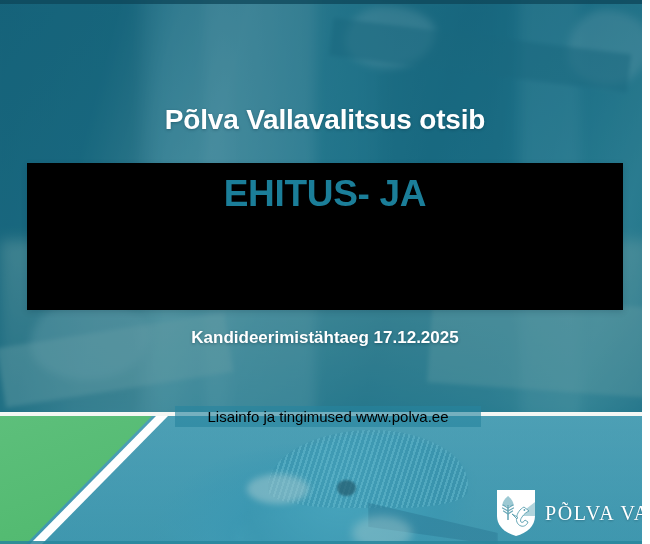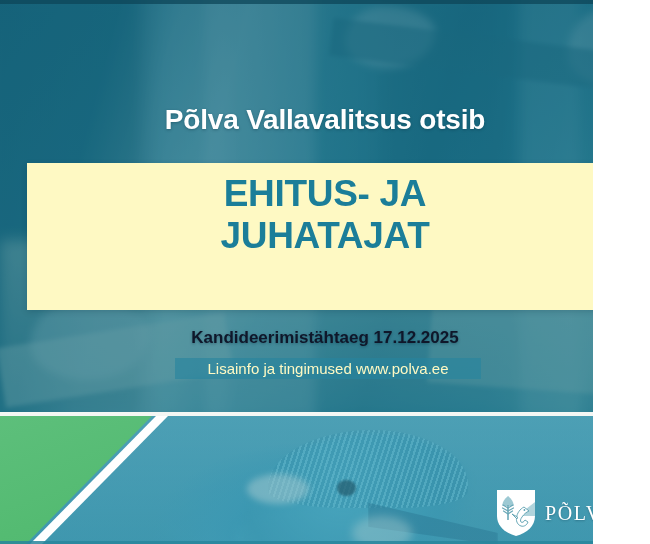--- a/index.html
+++ b/index.html
@@ -2,21 +2,21 @@
 <html><head>
 <meta charset="utf-8">
 <style>
   html, body {
     margin: 0;
     padding: 0;
     background: #ffffff;
   }
   #poster {
     position: relative;
-    width: 593px;
+    width: 642px;
     height: 544px;
     overflow: hidden;
     font-family: "Liberation Sans", sans-serif;
     background: #2b7f94;
   }
 
   
   .top-photo {
     position: absolute;
     left: 0; top: 0;
@@ -193,54 +193,55 @@
     font-size: 28px;
     font-weight: bold;
     letter-spacing: -0.2px;
     text-shadow: 0 1px 3px rgba(0,40,55,0.35);
   }
 
   .headline-box {
     position: absolute;
     left: 27px; top: 163px;
     width: 596px; height: 147px;
-    background: #fef9c3;
+    background: #000000;
     box-shadow: 0 2px 6px rgba(0,40,55,0.18);
   }
   .headline {
     position: absolute;
     left: 0; top: 10px;
     width: 596px;
     text-align: center;
     color: #1b7e99;
     font-size: 37px;
     font-weight: bold;
     line-height: 42px;
     letter-spacing: -0.3px;
   }
 
   
   .deadline {
     position: absolute;
     left: 0; top: 328px;
     width: 650px;
     text-align: center;
-    color: #0f172a;
+    color: #ffffff;
     font-size: 17px;
     font-weight: bold;
     text-shadow: 0 1px 3px rgba(0,40,55,0.40);
   }
   .info-bar {
     position: absolute;
-    color: #fef9c3;
+    color: #000000;
     font-size: 15px;
     text-align: center;
     background: rgba(38,132,158,0.62);
     line-height: 21px;
     white-space: nowrap;
+    margin-top: 48px;
   }
   .info-bar-1 {
     left: 175px; top: 358px;
     width: 306px; height: 21px;
   }
   .info-bar-2 {
     left: 134px; top: 379px;
     width: 388px; height: 23px;
     line-height: 23px;
   }
@@ -308,21 +309,20 @@
   </div>
 
   <div class="section-divider"></div>
   <div class="bottom-hairline"></div>
 
   <div class="eyebrow">Põlva Vallavalitsus otsib</div>
 
   <div class="headline-box">
     <div class="headline">
       <div>EHITUS- JA</div>
-      <div>JUHATAJAT</div>
     </div>
   </div>
 
   <div class="deadline">Kandideerimistähtaeg  17.12.2025</div>
 
   <div class="info-bar info-bar-1">Lisainfo ja tingimused www.polva.ee</div>
 
 
   <div class="logo">
     <svg class="logo-shield" width="40" height="48" viewBox="0 0 40 48">

